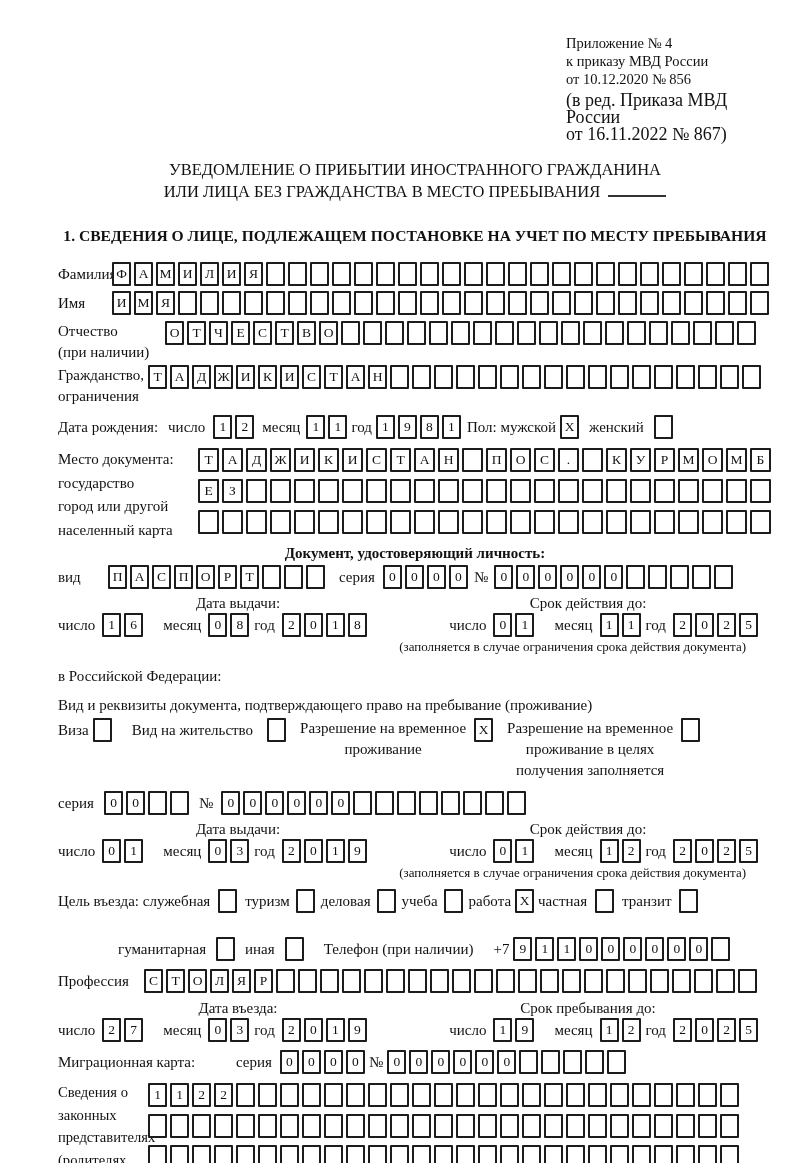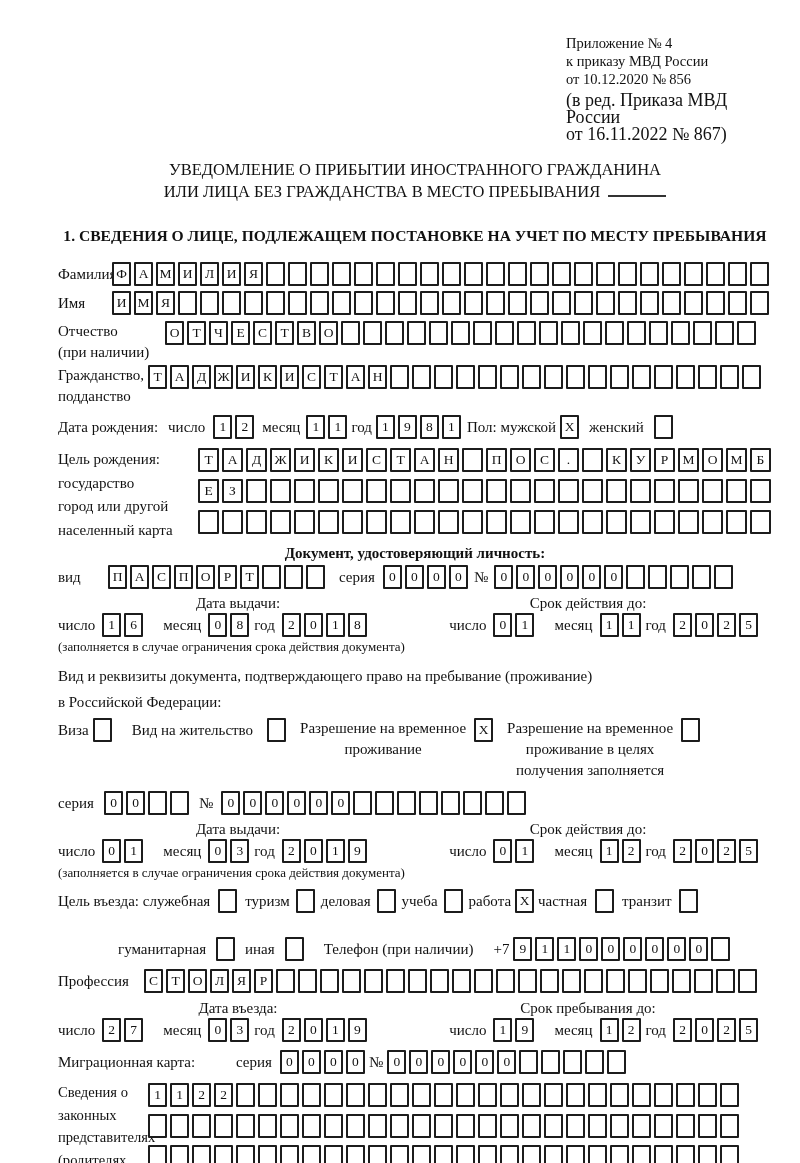--- a/index.html
+++ b/index.html
@@ -30,21 +30,21 @@
   .cells.wide .cell { width:21px; }
   .stack { display:flex; flex-direction:column; gap:7px; }
   .dates-titles { display:flex; width:700px; margin-bottom:1px; }
   .dates-titles span { display:block; text-align:center; }
   .dates-titles .t-left { width:360px; }
   .dates-titles .t-right { flex:1; }
   .dates-pair { display:flex; justify-content:space-between; width:700px; margin-bottom:2px; }
   .date-group { display:flex; align-items:center; gap:5px; }
   .date-group .dg-lbl { margin-right:2px; }
   .date-group .sp { width:10px; }
-  .note-right { text-align:left; font-size:13px; padding-right:26px; margin-bottom:8px; }
+  .note-right { text-align:right; font-size:13px; padding-right:26px; margin-bottom:8px; }
   .intro { line-height:26px; }
   .opt-multi { text-align:center; line-height:21px; }
   .gap4{width:4px;flex:none}.gap6{width:6px;flex:none}.gap8{width:8px;flex:none}
   .gap10{width:10px;flex:none}.gap14{width:14px;flex:none}.gap20{width:20px;flex:none}
 </style>
 </head>
 <body>
 
 <div class="page">
 
@@ -174,21 +174,21 @@
           <span class="cell"></span>
           <span class="cell"></span>
           <span class="cell"></span>
           <span class="cell"></span>
         </span>
     </div>
 
     <div class="row" style="margin-bottom:8px">
       <span class="lbl" style="width:90px">
         <span class="lbl2" style="display:block">Гражданство,</span>
-        <span class="lbl2" style="display:block">подданство</span>
+        <span class="lbl2" style="display:block">ограничения</span>
       </span>
       <span class="cells">
           <span class="cell">Т</span>
           <span class="cell">А</span>
           <span class="cell">Д</span>
           <span class="cell">Ж</span>
           <span class="cell">И</span>
           <span class="cell">К</span>
           <span class="cell">И</span>
           <span class="cell">С</span>
@@ -249,21 +249,21 @@
         <span class="gap10"></span>
       <span class="lbl">женский</span>
         <span class="gap10"></span>
       <span class="cells">
           <span class="cell"></span>
         </span>
     </div>
 
     <div class="row" style="margin-bottom:3px">
       <span class="lbl" style="width:140px; line-height:23.5px;">
-        <span style="display:block">Цель рождения:</span>
+        <span style="display:block">Место документа:</span>
         <span style="display:block">государство</span>
         <span style="display:block">город или другой</span>
         <span style="display:block">населенный карта</span>
       </span>
       <span class="stack">
         <span class="cells wide">
             <span class="cell">Т</span>
             <span class="cell">А</span>
             <span class="cell">Д</span>
             <span class="cell">Ж</span>
@@ -427,22 +427,22 @@
         <span class="cells">
             <span class="cell">2</span>
             <span class="cell">0</span>
             <span class="cell">2</span>
             <span class="cell">5</span>
           </span>
       </span>
     </div>
     <div class="note-right">(заполняется в случае ограничения срока действия документа)</div>
 
+    <div class="intro" style="margin-bottom:3px">в Российской Федерации:</div>
     <div class="intro">Вид и реквизиты документа, подтверждающего право на пребывание (проживание)</div>
-    <div class="intro" style="margin-bottom:3px">в Российской Федерации:</div>
 
     <div class="row" style="margin-bottom:10px">
       <span class="lbl">Виза</span>
         <span class="gap4"></span>
       <span class="cells">
           <span class="cell"></span>
         </span>
       <span class="gap20"></span>
       <span class="lbl">Вид на жительство</span>
         <span class="gap14"></span>

